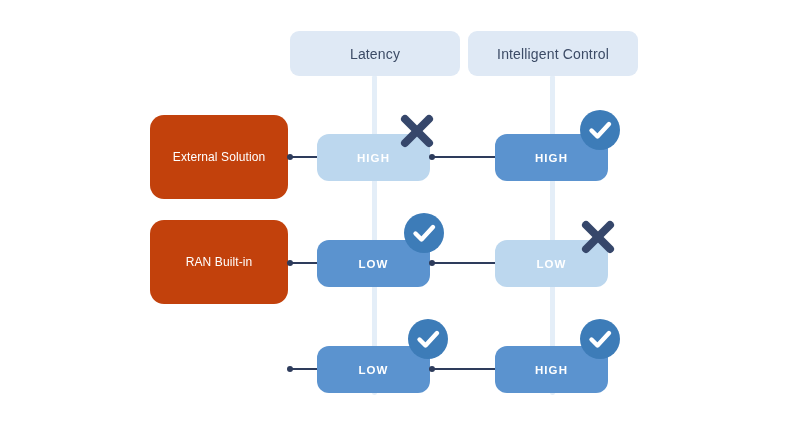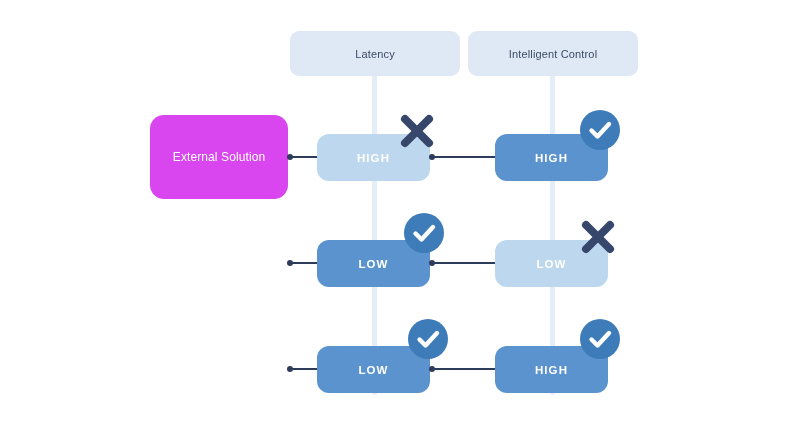--- a/index.html
+++ b/index.html
@@ -33,33 +33,33 @@
   .header-chip {
     position: absolute;
     height: 45px;
     background: #dfe9f5;
     border-radius: 9px;
     display: flex;
     align-items: center;
     justify-content: center;
   }
   .header-chip-label {
-    font-size: 11px;
+    font-size: 14px;
     color: #3c4b66;
     letter-spacing: 0.15px;
     white-space: nowrap;
   }
 
   
   .row-label-box {
     position: absolute;
     left: 150px;
     width: 138px;
     height: 84px;
-    background: #d946ef;
+    background: #c2410c;
     border-radius: 14px;
     display: flex;
     align-items: center;
     justify-content: center;
     padding: 0 14px;
     box-sizing: border-box;
   }
   .row-label-text {
     font-size: 12px;
     line-height: 16px;
@@ -175,20 +175,23 @@
   </div>
 
   <div class="badge" style="left:580px; top:110px;">
     <svg width="40" height="40" viewBox="0 0 40 40" aria-hidden="true">
       <circle cx="20" cy="20" r="20" fill="#3d7cb8"></circle>
       <path d="M11.5 20.5 L17.5 26.5 L29 14" fill="none" stroke="#ffffff" stroke-width="4.4" stroke-linecap="round" stroke-linejoin="round"></path>
     </svg>
     <span class="sr-only">Suitable</span>
   </div>
 
+  <div class="row-label-box" style="top:220px;">
+    <span class="row-label-text">RAN Built-in</span>
+  </div>
 
   <div class="h-connector" style="left:288px; top:262px; width:35px;">
     <span class="dot dot-start"></span>
     <span class="dot dot-end"></span>
   </div>
 
   <div class="value-cell tone-strong" style="left:317px; top:240px;">
     <span class="value-text">LOW</span>
   </div>
 

